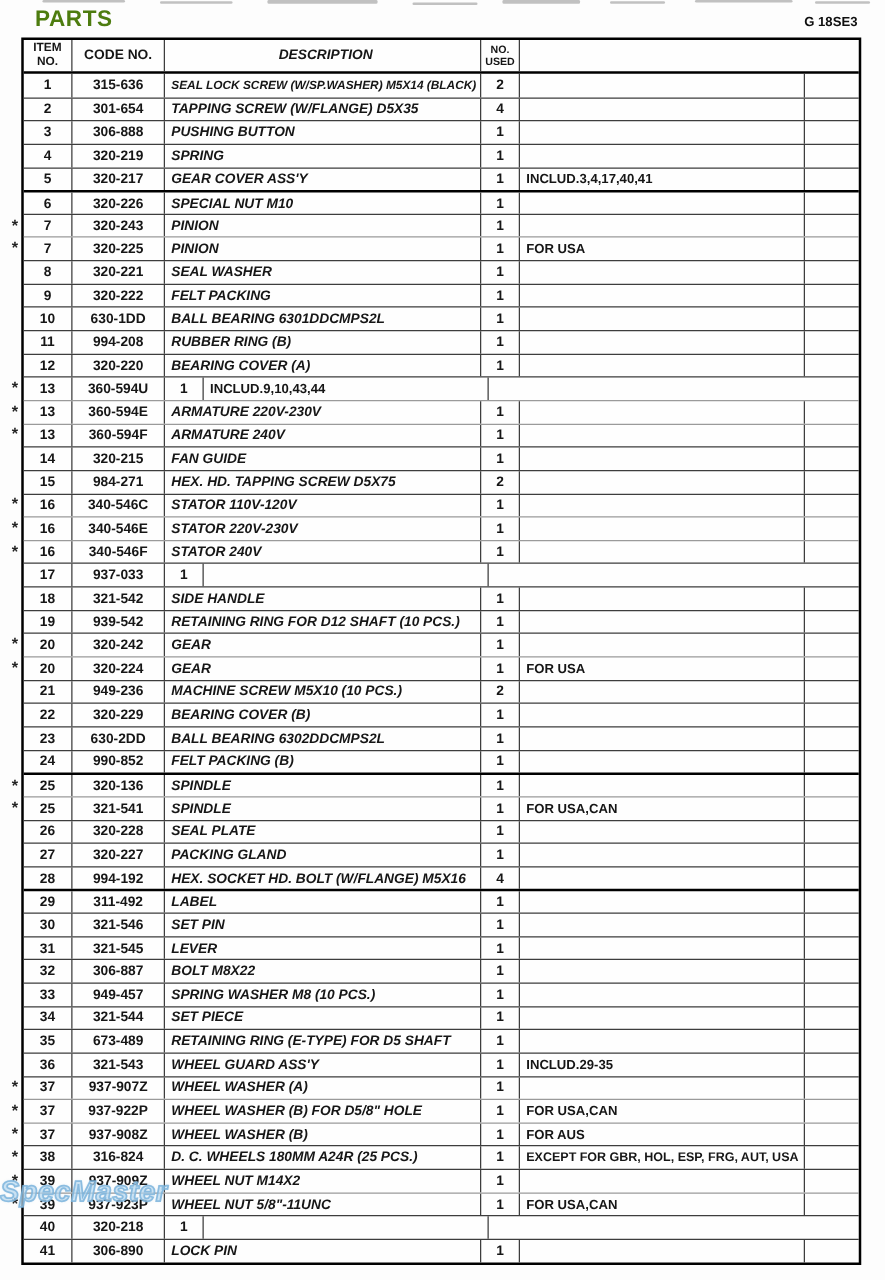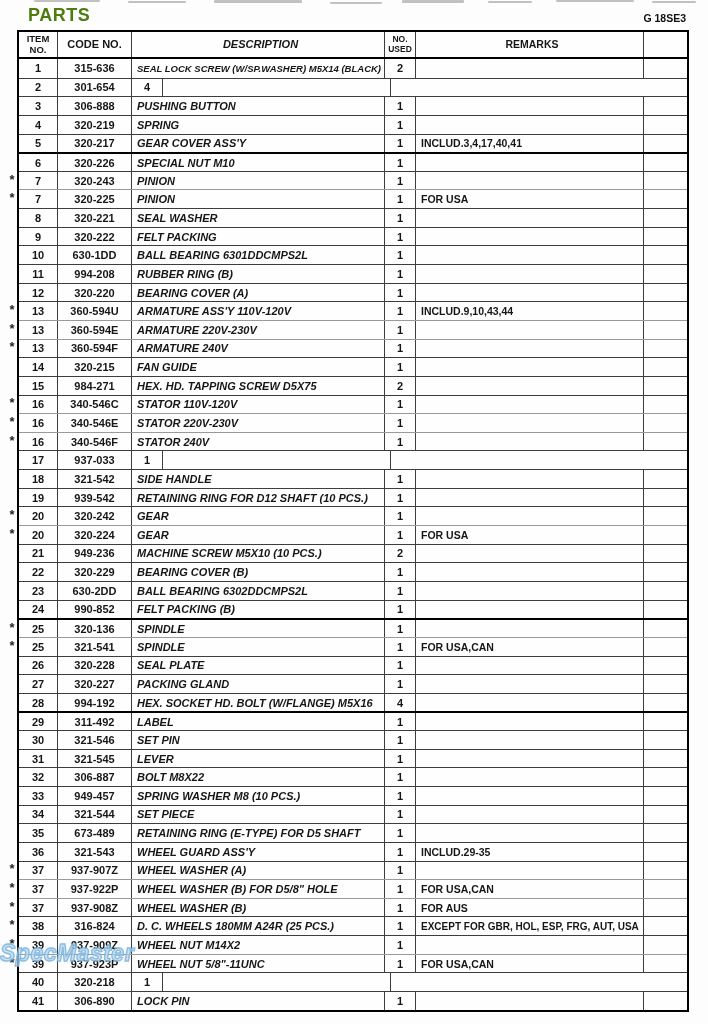--- a/index.html
+++ b/index.html
@@ -91,38 +91,38 @@
     <div class="hcell c-item h-item">
       <span>ITEM</span>
       <span>NO.</span>
     </div>
     <div class="hcell c-code">CODE NO.</div>
     <div class="hcell c-desc" style="justify-content:center;">DESCRIPTION</div>
     <div class="hcell c-used h-used">
       <span>NO.</span>
       <span>USED</span>
     </div>
-    <div class="hcell c-remarks" style="justify-content:center;">REMARKS</div>
     <div class="hcell c-empty"></div>
   </div>
   <div id="rows-container">
   <div class="row sep-none">
     <span class="star"></span>
     <div class="cell c-item">1</div>
     <div class="cell c-code">315-636</div>
     <div class="cell c-desc fit" style="font-size: 9.5px;">SEAL LOCK SCREW (W/SP.WASHER) M5X14 (BLACK)</div>
     <div class="cell c-used">2</div>
     <div class="cell c-remarks fit"></div>
     <div class="cell c-empty"></div>
   </div>
 
   <div class="row sep-normal">
     <span class="star"></span>
     <div class="cell c-item">2</div>
     <div class="cell c-code">301-654</div>
+    <div class="cell c-desc fit">TAPPING SCREW (W/FLANGE) D5X35</div>
     <div class="cell c-used">4</div>
     <div class="cell c-remarks fit"></div>
     <div class="cell c-empty"></div>
   </div>
 
   <div class="row sep-normal">
     <span class="star"></span>
     <div class="cell c-item">3</div>
     <div class="cell c-code">306-888</div>
     <div class="cell c-desc fit">PUSHING BUTTON</div>
@@ -228,21 +228,20 @@
     <div class="cell c-desc fit">BEARING COVER (A)</div>
     <div class="cell c-used">1</div>
     <div class="cell c-remarks fit"></div>
     <div class="cell c-empty"></div>
   </div>
 
   <div class="row sep-normal">
     <span class="star">*</span>
     <div class="cell c-item">13</div>
     <div class="cell c-code">360-594U</div>
-    <div class="cell c-desc fit">ARMATURE ASS'Y 110V-120V</div>
     <div class="cell c-used">1</div>
     <div class="cell c-remarks fit">INCLUD.9,10,43,44</div>
     <div class="cell c-empty"></div>
   </div>
 
   <div class="row sep-alt">
     <span class="star">*</span>
     <div class="cell c-item">13</div>
     <div class="cell c-code">360-594E</div>
     <div class="cell c-desc fit">ARMATURE 220V-230V</div>

